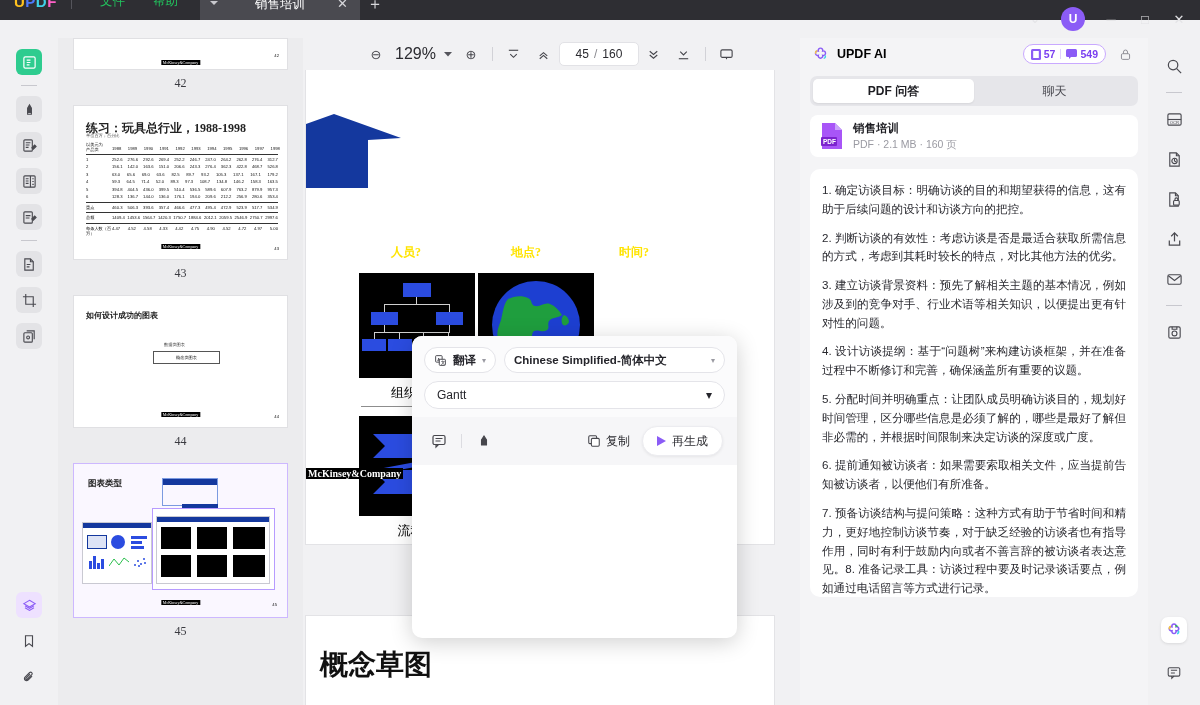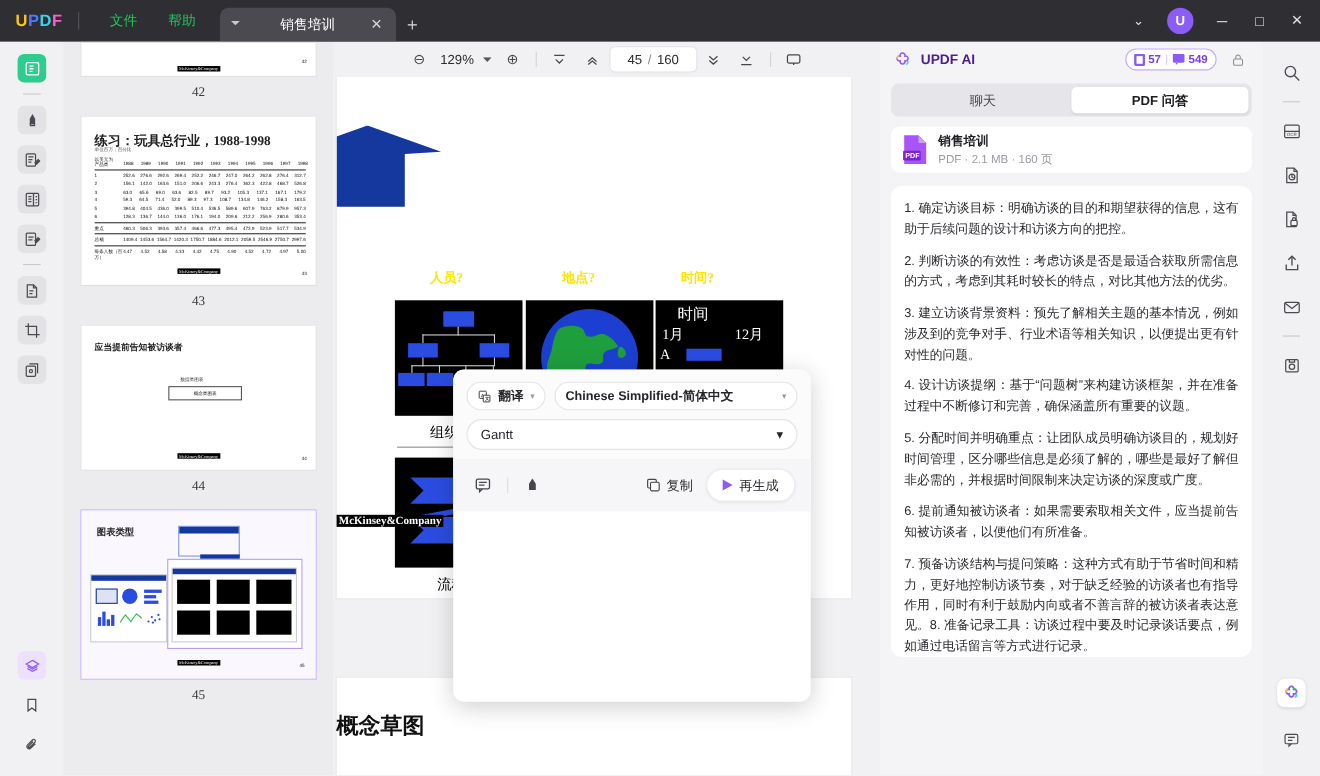--- a/index.html
+++ b/index.html
@@ -8,21 +8,21 @@
     font-family: "Liberation Sans", "DejaVu Sans", sans-serif;
     font-size: 12px;
     background:#f1f1f3;
     color:#222;
     -webkit-font-smoothing: antialiased;
   }
   .app { position:relative; width:1200px; height:705px; overflow:hidden; background:#f1f1f3; }
 
   
   .titlebar {
-    position:absolute; left:0; top:0; width:1200px; height:38px;
+    position:absolute; left:0; top:0; width:1200px; height:20px;
     background:#2e2e33; display:flex; align-items:flex-end;
   }
   .tb-left { display:flex; align-items:center; height:38px; padding-left:14px; gap:0; }
   .logo { font-size:15px; font-weight:bold; letter-spacing:.5px; }
   .logo .l1{color:#ffc21f;} .logo .l2{color:#4e7bff;} .logo .l3{color:#3fd2e8;} .logo .l4{color:#ff5fc8;}
   .tb-div { width:1px; height:16px; background:#55555c; margin:0 14px; }
   .tb-menu { color:#22c55e; font-size:12.5px; padding:0 14px; height:38px; line-height:38px; cursor:default; }
   .tabs { display:flex; align-items:flex-end; height:38px; margin-left:8px; }
   .tab {
     position:relative; width:160px; height:31px; background:#4a4a50;
@@ -69,21 +69,21 @@
   .tiny { font-size:4.2px; line-height:1.25; color:#111; }
   .thumb-title { font-family:"Liberation Serif",serif; font-weight:bold; }
   .mck { display:inline-block; background:#000; color:#fff; font-size:4px; padding:0 2px; font-family:"Liberation Serif",serif; }
 
   
   .maintool {
     position:absolute; left:303px; top:38px; width:497px; height:32px;
     background:#f1f1f3; display:flex; align-items:center; justify-content:center; gap:0;
   }
   .mt-btn { width:30px;height:24px; display:flex;align-items:center;justify-content:center;color:#46464c;font-size:13px; }
-  .zoomval { font-size:12px; color:#2b2b30; padding:0 4px; }
+  .zoomval { font-size:16px; color:#2b2b30; padding:0 4px; }
   .mt-caret { width:16px; display:flex; justify-content:center; }
   .mt-sep { width:1px;height:14px;background:#d2d2d7; margin:0 6px; }
   .pagebox {
     width:80px;height:24px;background:#fff;border-radius:5px;border:1px solid #e2e2e6;
     display:flex;align-items:center;justify-content:center;font-size:12px;color:#2b2b30; gap:5px;
   }
   .pagebox .sl { color:#8a8a90; }
 
   
   .docview {
@@ -157,21 +157,21 @@
     box-shadow:0 1px 3px rgba(0,0,0,.07);
   }
   .tri { width:0;height:0;border-top:5px solid transparent;border-bottom:5px solid transparent;border-left:9px solid #8b5cf6; }
 
   
   .aipanel {
     position:absolute; left:800px; top:38px; width:348px; height:667px; background:#f4f4f6;
   }
   .ai-head { height:32px; display:flex; align-items:center; padding:0 12px; gap:8px; }
   .ai-logo { width:17px;height:17px; }
-  .ai-title { font-size:12.5px; font-weight:bold; color:#4c1d95; }
+  .ai-title { font-size:12.5px; font-weight:bold; color:#000000; }
   .ai-spacer { flex:1; }
   .credits {
     height:20px; border:1px solid #c9a9ff; border-radius:10px; display:flex; align-items:center;
     padding:0 7px; gap:5px; background:#fff; font-size:10.5px; color:#7a3ff0; font-weight:bold;
   }
   .credits .cdiv { width:1px;height:10px;background:#e0cfff; }
   .credits .g { display:flex; align-items:center; gap:3px;}
   .lock-ic { width:22px;display:flex;justify-content:center;color:#8d8d95;font-size:12px; }
 
   .ai-tabs {
@@ -497,21 +497,21 @@
               </div>
             </div>
           <div style="position:absolute;left:50%;transform:translateX(-50%);bottom:8px;"><span class="mck">McKinsey&amp;Company</span></div>
           <div style="position:absolute;right:8px;bottom:8px;" class="tiny">43</div>
         </div>
         <div class="thumb-num">43</div>
       </div>
 
       <div class="thumb-item">
         <div class="thumb-page" style="height:133px;">
-          <div class="thumb-title" style="position:absolute;left:12px;top:14px;font-size:8px;">应当提前告知被访谈者</div>
+          <div class="thumb-title" style="position:absolute;left:12px;top:14px;font-size:8px;">如何设计成功的图表</div>
           <div class="tiny" style="position:absolute;left:90px;top:46px;color:#333;">数据类图表</div>
           <div style="position:absolute;left:79px;top:55px;width:67px;height:13px;border:1px solid #555;display:flex;align-items:center;justify-content:center;">
             <span class="tiny">概念类图表</span>
           </div>
           <div style="position:absolute;left:50%;transform:translateX(-50%);bottom:8px;"><span class="mck">McKinsey&amp;Company</span></div>
           <div style="position:absolute;right:8px;bottom:8px;" class="tiny">44</div>
         </div>
         <div class="thumb-num">44</div>
       </div>
 
@@ -655,51 +655,40 @@
       <div class="imgbox" style="left:172px;top:287px;width:116px;height:105px;">
         <svg width="116" height="105" viewBox="0 0 116 105">
           <circle cx="58" cy="52" r="44" fill="#1d3fd1"></circle>
           <path d="M30 26c6-3 14-4 20-1 5 2 2 7 7 8 6 1 9-4 15-2 5 2 9 6 12 11-4 3-10 2-13 6-2 3 1 7-2 9-4 3-9-1-13 1-3 2-1 7-4 9-4 2-8-2-12-1-5 1-7 7-12 7-4 0-7-4-8-8-2-6 1-12 3-18 2-7 2-15 7-21z" fill="#1f9e3e"></path>
           <path d="M46 70c4-1 7 2 8 6 2 6-1 12-4 17-3-1-5-4-6-7-2-6-2-13 2-16z" fill="#1f9e3e"></path>
           <path d="M86 42c3 1 5 4 5 7-1 3-4 4-6 3-2-2-2-8 1-10z" fill="#1f9e3e"></path>
         </svg>
       </div>
       <div class="caption" style="left:172px;top:398px;width:116px;">地图</div>
 
-      <div class="imgbox" style="left:290px;top:287px;width:116px;height:105px;">
-        <div class="gtxt ser" style="left:20px;top:4px;font-size:14px;">时间</div>
-        <div class="gtxt ser" style="left:6px;top:22px;font-size:13px;">1月</div>
-        <div class="gtxt ser" style="left:72px;top:22px;font-size:13px;">12月</div>
-        <div class="gtxt ser" style="left:4px;top:41px;font-size:13px;">A</div>
-        <div class="gtxt ser" style="left:4px;top:62px;font-size:13px;">B</div>
-        <div class="gtxt ser" style="left:4px;top:83px;font-size:13px;">C</div>
-        <div class="gbar" style="left:28px;top:44px;width:32px;height:11px;"></div>
-        <div class="gbar" style="left:46px;top:65px;width:38px;height:11px;"></div>
-        <div class="gbar" style="left:36px;top:86px;width:58px;height:11px;"></div>
-      </div>
       <div class="caption" style="left:290px;top:398px;width:116px;"><span class="hl">Gantt</span></div>
 
       <div class="rule" style="left:55px;top:420px;width:100px;"></div>
       <div class="rule" style="left:255px;top:420px;width:150px;"></div>
       <div class="qlabel" style="left:165px;top:412px;width:80px;">方式?</div>
 
       <div class="imgbox" style="left:53px;top:430px;width:116px;height:100px;">
         <svg width="116" height="100" viewBox="0 0 116 100">
           <polygon points="14,18 92,18 104,30 92,42 14,42 26,30" fill="#2b4ce0"></polygon>
           <polygon points="14,54 92,54 104,66 92,78 14,78 26,66" fill="#2b4ce0"></polygon>
           <polygon points="78,42 104,42 40,54 14,54" fill="#2b4ce0"></polygon>
         </svg>
       </div>
       <div class="caption" style="left:53px;top:536px;width:116px;">流程图</div>
 
       <div class="mckfoot" style="left:0px;top:482px;">McKinsey&amp;Company</div>
     </div>
 
     <div class="slide2">
-      <div class="ser" style="position:absolute;left:0px;top:30px;font-size:20px;font-weight:bold;color:#111;">概念草图</div>
+      <div class="ser" style="position:absolute;left:0px;top:30px;font-size:28px;font-weight:bold;color:#111;padding-left:14px;">概念草图</div>
     </div>
   </div>
 
   <div class="popup">
     <div class="pop-top">
       <div class="pop-row">
         <div class="pill">
           <svg width="13" height="13" viewBox="0 0 16 16" fill="none" stroke="#3b3b42" stroke-width="1.1">
             <rect x="2" y="2" width="8" height="8" rx="1"></rect>
               <text x="4" y="8" font-size="5" fill="#3b3b42" stroke="none">A</text>
@@ -776,22 +765,22 @@
       </div>
       <div class="lock-ic">
         <svg width="13" height="13" viewBox="0 0 16 16" fill="none" stroke="#8d8d95" stroke-width="1.2">
           <rect x="3" y="7" width="10" height="7" rx="1.5"></rect>
             <path d="M5.5 7V5a2.5 2.5 0 015 0v2"></path>
         </svg>
       </div>
     </div>
 
     <div class="ai-tabs">
+      <div class="ai-tab active">PDF 问答</div>
       <div class="ai-tab">聊天</div>
-      <div class="ai-tab active">PDF 问答</div>
     </div>
 
     <div class="filecard">
       <div class="pdfic">
         <svg width="24" height="28" viewBox="0 0 24 28">
           <path d="M2 1h13l7 7v19H2z" fill="#a855f7"></path>
           <path d="M15 1l7 7h-7z" fill="#c9a2fb"></path>
           <rect x="1" y="15" width="16" height="9" rx="1" fill="#7c22ce"></rect>
           <text x="3" y="22" font-size="6.5" fill="#fff" font-family="Liberation Sans, sans-serif" font-weight="bold">PDF</text>
         </svg>

